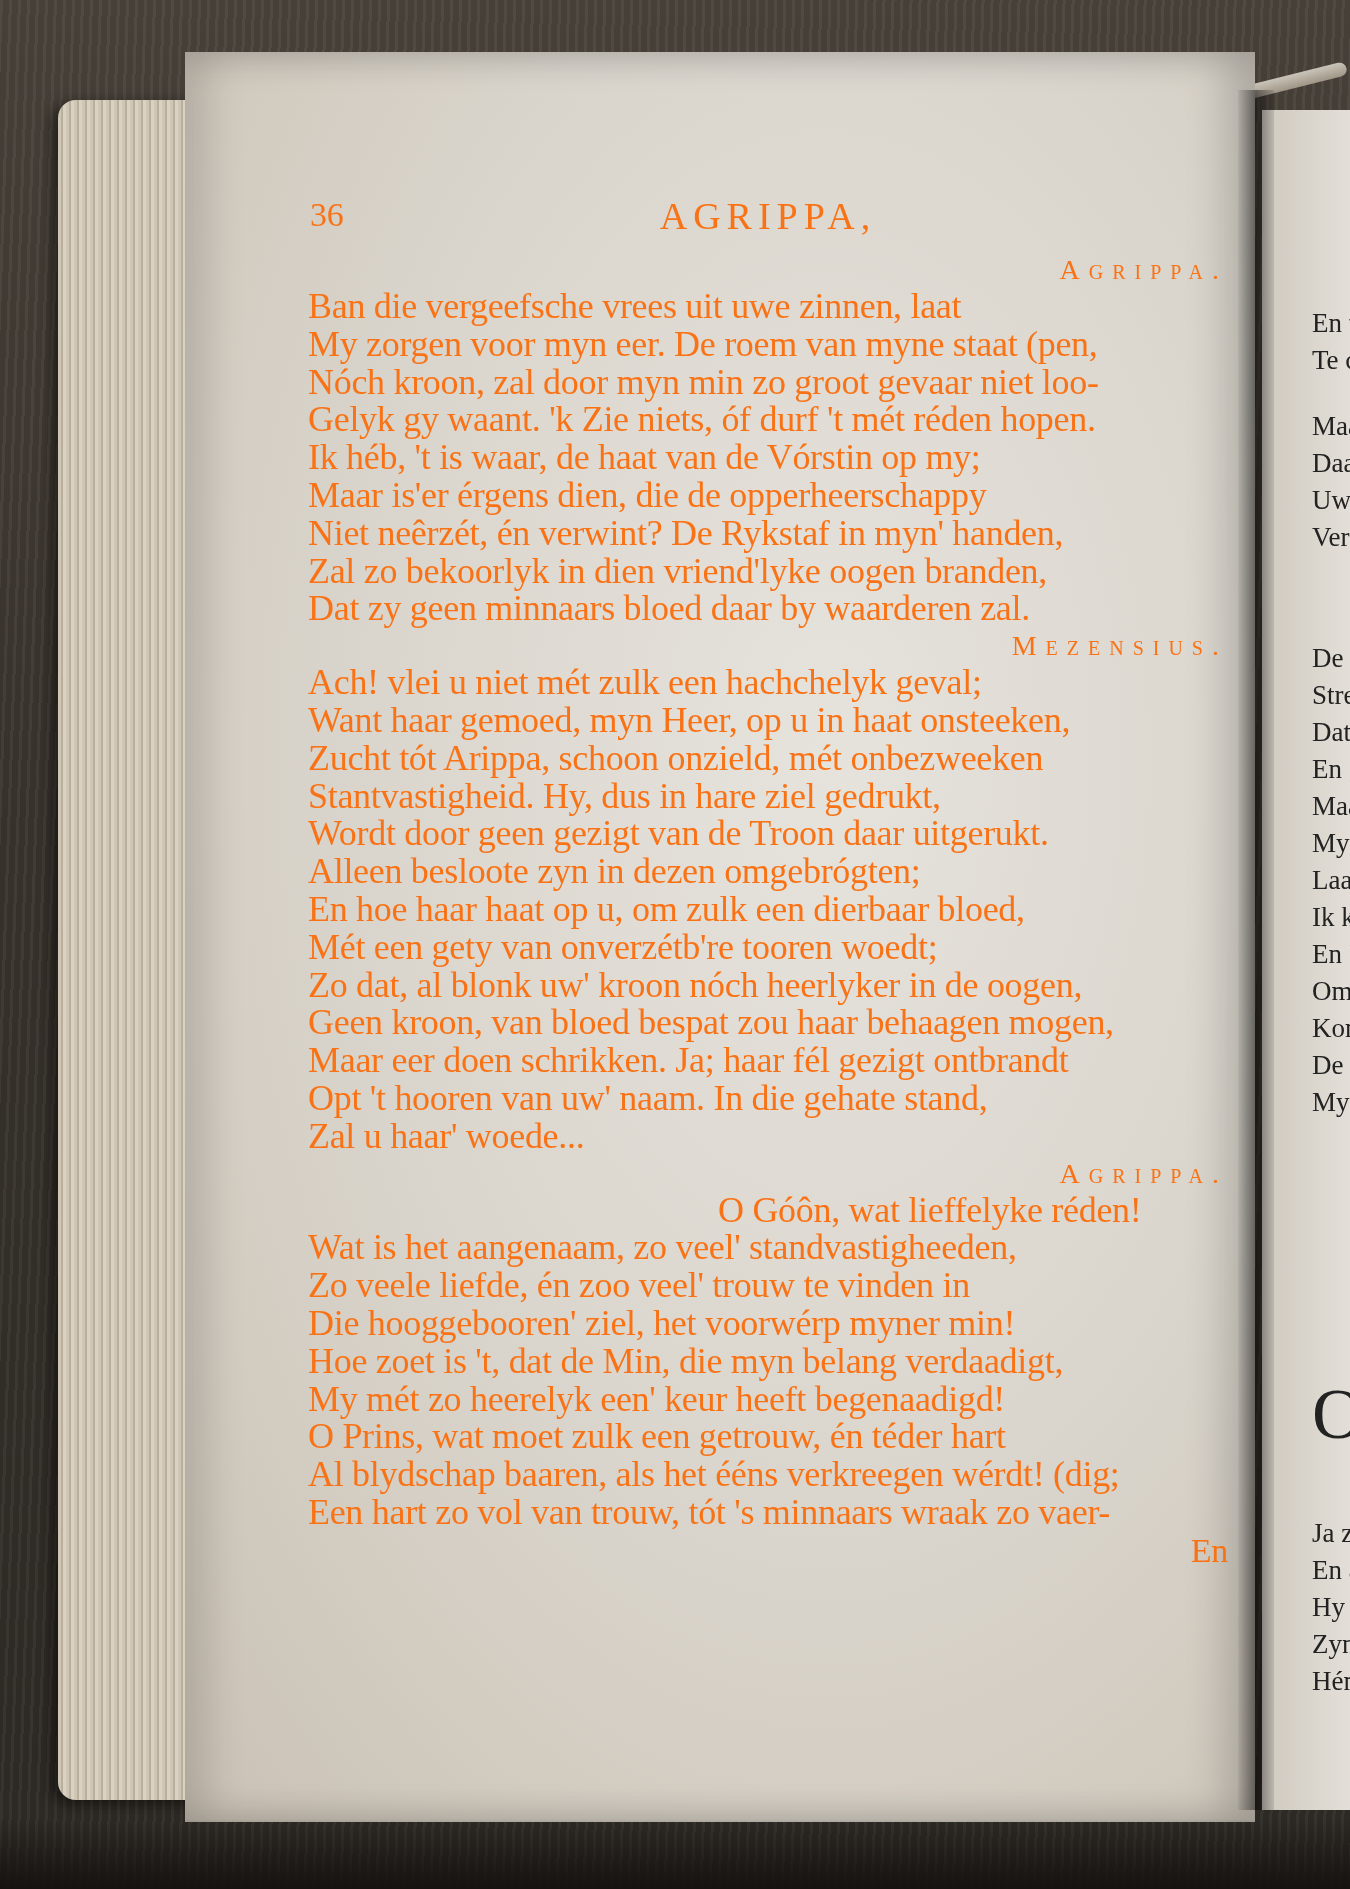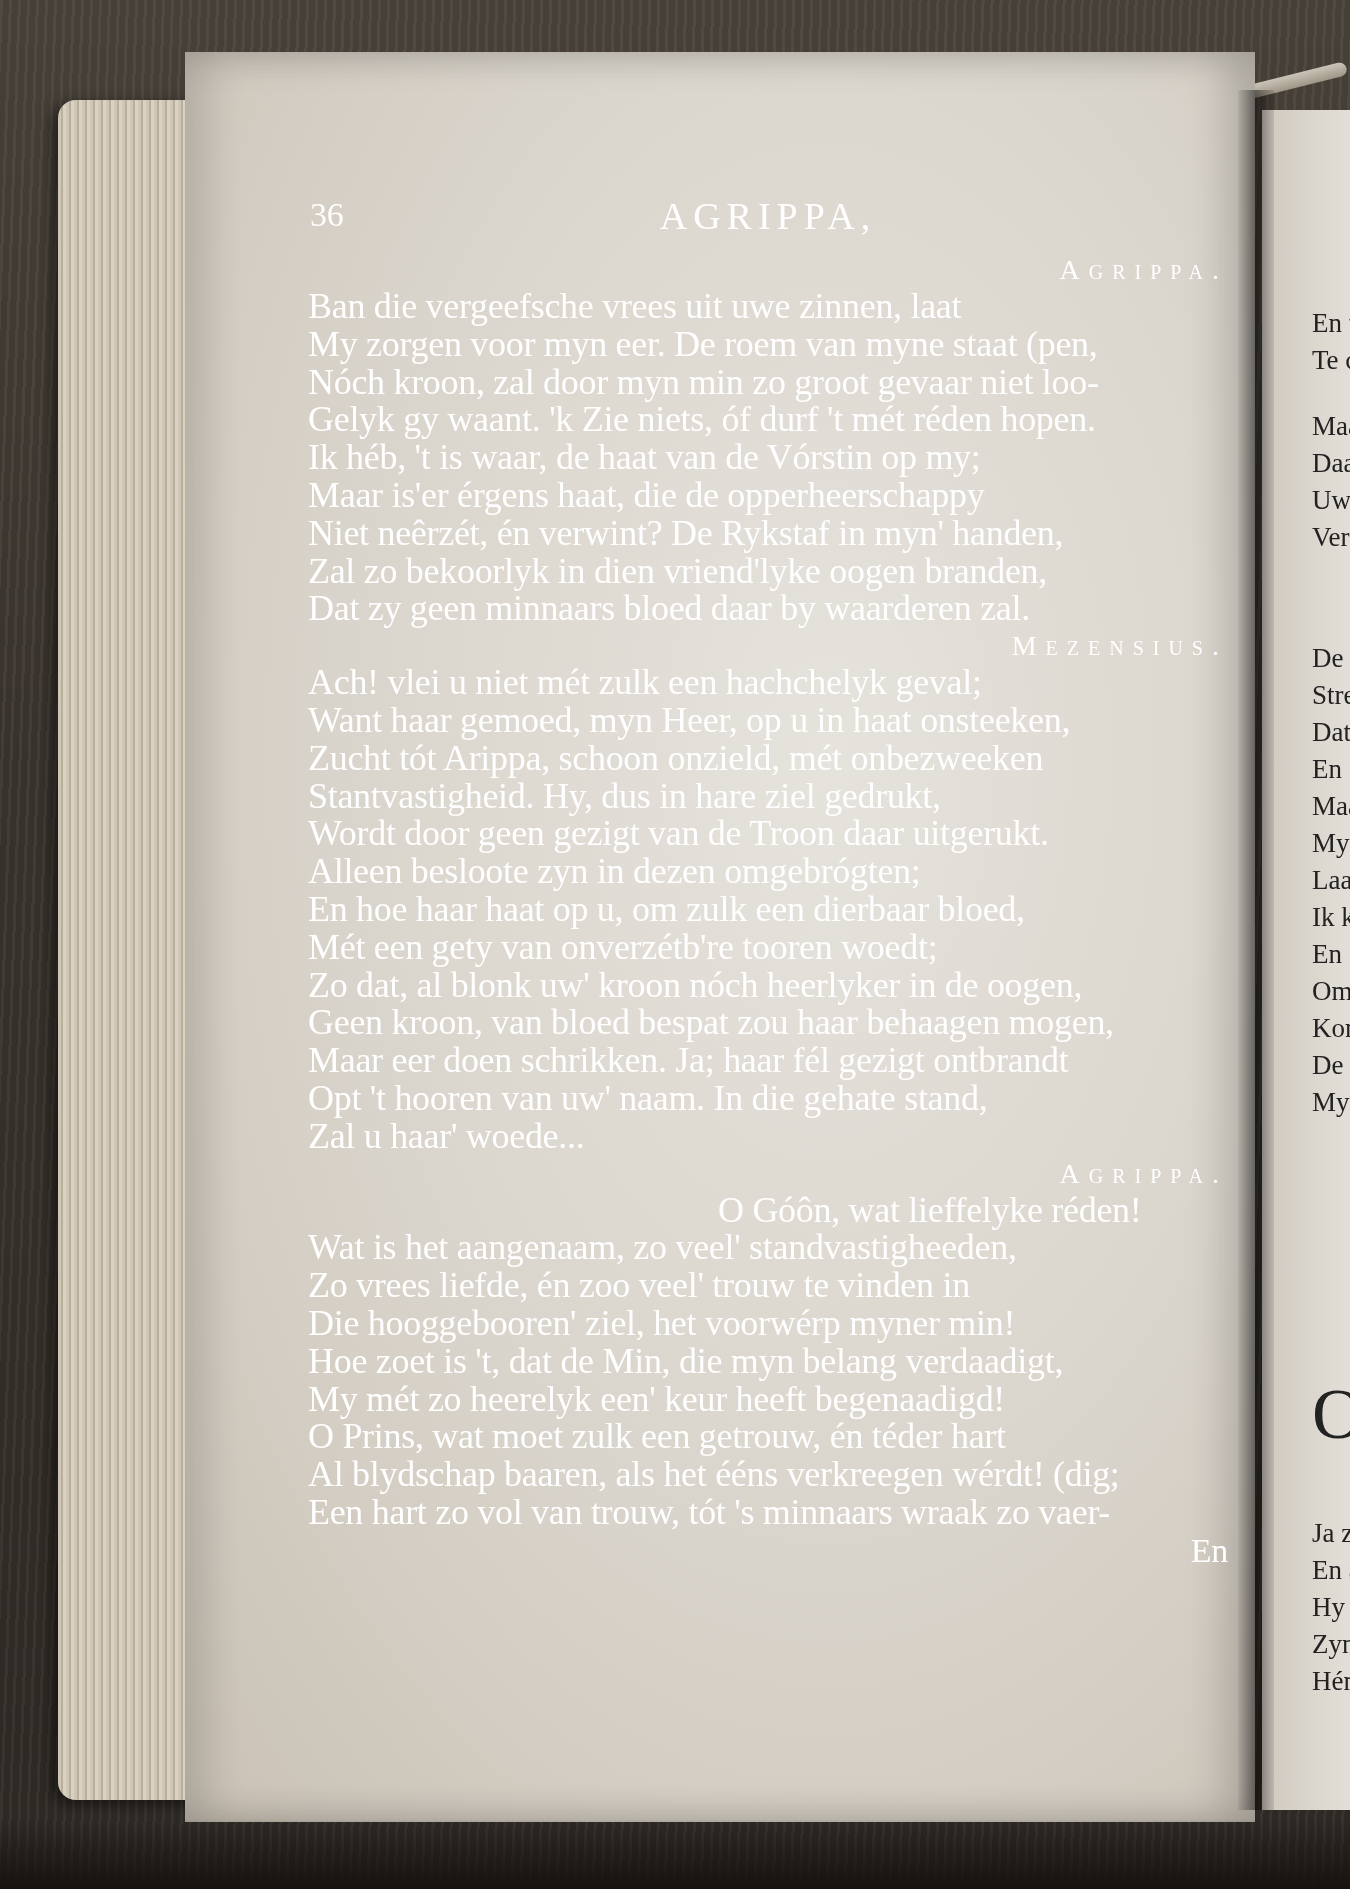--- a/index.html
+++ b/index.html
@@ -42,21 +42,21 @@
     background:linear-gradient(180deg,#d8d2c6,#a99f8f);
     transform:rotate(-14deg); border-radius:7px; opacity:0.9;
   }
   .bottom-shadow {
     position:absolute; left:0; right:0; bottom:0; height:70px;
     background:linear-gradient(180deg, rgba(0,0,0,0), #151210);
   }
 
   .text-block {
     position:absolute; left:308px; top:196px; width:920px;
-    color:#ffffff; font-size:36px; line-height:37.8px;
+    color:#f97316; font-size:36px; line-height:37.8px;
     letter-spacing:-0.3px;
   }
   .header-row { position:relative; height:56px; }
   .page-number { position:absolute; left:2px; top:0; font-size:34px; }
   .running-title {
     position:absolute; left:0; right:0; top:2px; text-align:center;
     font-size:38px; letter-spacing:6px;
   }
   .speaker {
     text-align:right; font-variant:small-caps; letter-spacing:9px;
@@ -90,21 +90,21 @@
     <span class="running-title">AGRIPPA,</span>
   </div>
 
   <div>
     <div class="speaker">Agrippa.</div>
     <div class="line">Ban die vergeefsche vrees uit uwe zinnen, laat</div>
     <div class="line">My zorgen voor myn eer. De roem van myne staat (pen,</div>
     <div class="line">Nóch kroon, zal door myn min zo groot gevaar niet loo-</div>
     <div class="line">Gelyk gy waant. 'k Zie niets, óf durf 't mét réden hopen.</div>
     <div class="line">Ik héb, 't is waar, de haat van de Vórstin op my;</div>
-    <div class="line">Maar is'er érgens haat, die de opperheerschappy</div>
+    <div class="line">Maar is'er érgens dien, die de opperheerschappy</div>
     <div class="line">Niet neêrzét, én verwint? De Rykstaf in myn' handen,</div>
     <div class="line">Zal zo bekoorlyk in dien vriend'lyke oogen branden,</div>
     <div class="line">Dat zy geen minnaars bloed daar by waarderen zal.</div>
   </div>
 
   <div>
     <div class="speaker">Mezensius.</div>
     <div class="line">Ach! vlei u niet mét zulk een hachchelyk geval;</div>
     <div class="line">Want haar gemoed, myn Heer, op u in haat onsteeken,</div>
     <div class="line">Zucht tót Arippa, schoon onzield, mét onbezweeken</div>
@@ -117,21 +117,21 @@
     <div class="line">Geen kroon, van bloed bespat zou haar behaagen mogen,</div>
     <div class="line">Maar eer doen schrikken. Ja; haar fél gezigt ontbrandt</div>
     <div class="line">Opt 't hooren van uw' naam. In die gehate stand,</div>
     <div class="line">Zal u haar' woede...</div>
   </div>
 
   <div>
     <div class="speaker">Agrippa.</div>
     <div class="line indent">O Góôn, wat lieffelyke réden!</div>
     <div class="line">Wat is het aangenaam, zo veel' standvastigheeden,</div>
-    <div class="line">Zo vrees liefde, én zoo veel' trouw te vinden in</div>
+    <div class="line">Zo veele liefde, én zoo veel' trouw te vinden in</div>
     <div class="line">Die hooggebooren' ziel, het voorwérp myner min!</div>
     <div class="line">Hoe zoet is 't, dat de Min, die myn belang verdaadigt,</div>
     <div class="line">My mét zo heerelyk een' keur heeft begenaadigd!</div>
     <div class="line">O Prins, wat moet zulk een getrouw, én téder hart</div>
     <div class="line">Al blydschap baaren, als het ééns verkreegen wérdt! (dig;</div>
     <div class="line">Een hart zo vol van trouw, tót 's minnaars wraak zo vaer-</div>
   </div>
 
   <div style="position:relative;height:38px;">
     <span class="catchword">En</span>

